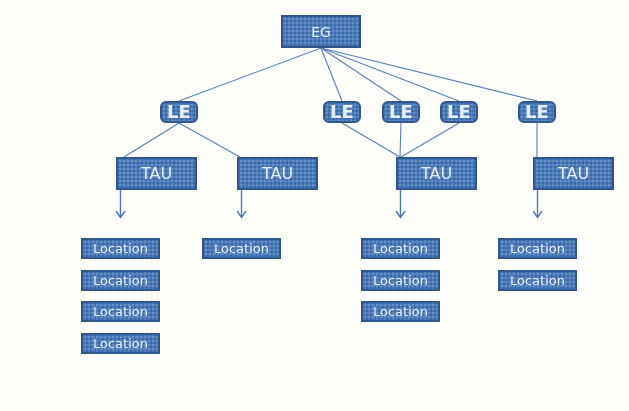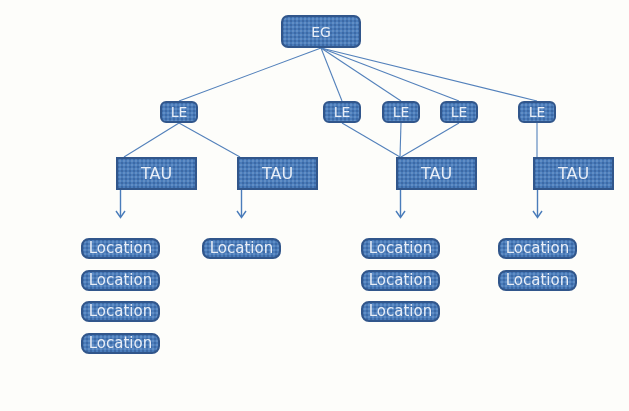--- a/index.html
+++ b/index.html
@@ -23,24 +23,24 @@
       radial-gradient(rgba(122,160,208,0.5) 0.7px, transparent 0.9px),
       radial-gradient(rgba(43,82,140,0.45) 0.7px, transparent 0.9px);
     background-size:4px 4px, 4px 4px;
     background-position:0 0, 2px 2px;
     border:2px solid #31568b;
     color:#e8eef7;
     text-align:center;
     line-height:1;
     user-select:none;
   }
-  .node--eg  { font-size:14px;border-radius:7px; }
-  .node--le  { font-size:14px; border-radius:6px; border-width:2px; }
+  .node--eg  { font-size:14px; }
+  .node--le  { font-size:18px; border-radius:6px; border-width:2px;font-weight:bold; }
   .node--tau { font-size:16px;margin-left:36px; }
-  .node--loc { font-size:15px;border-radius:8px; }
+  .node--loc { font-size:13px; }
 </style>
 </head>
 <body>
 
 <div class="canvas">
 
   <svg class="connectors" viewBox="0 0 629 411" aria-hidden="true">
 
     <line class="conn" x1="321" y1="48" x2="179" y2="101"></line>
     <line class="conn" x1="321" y1="48" x2="342" y2="101"></line>

